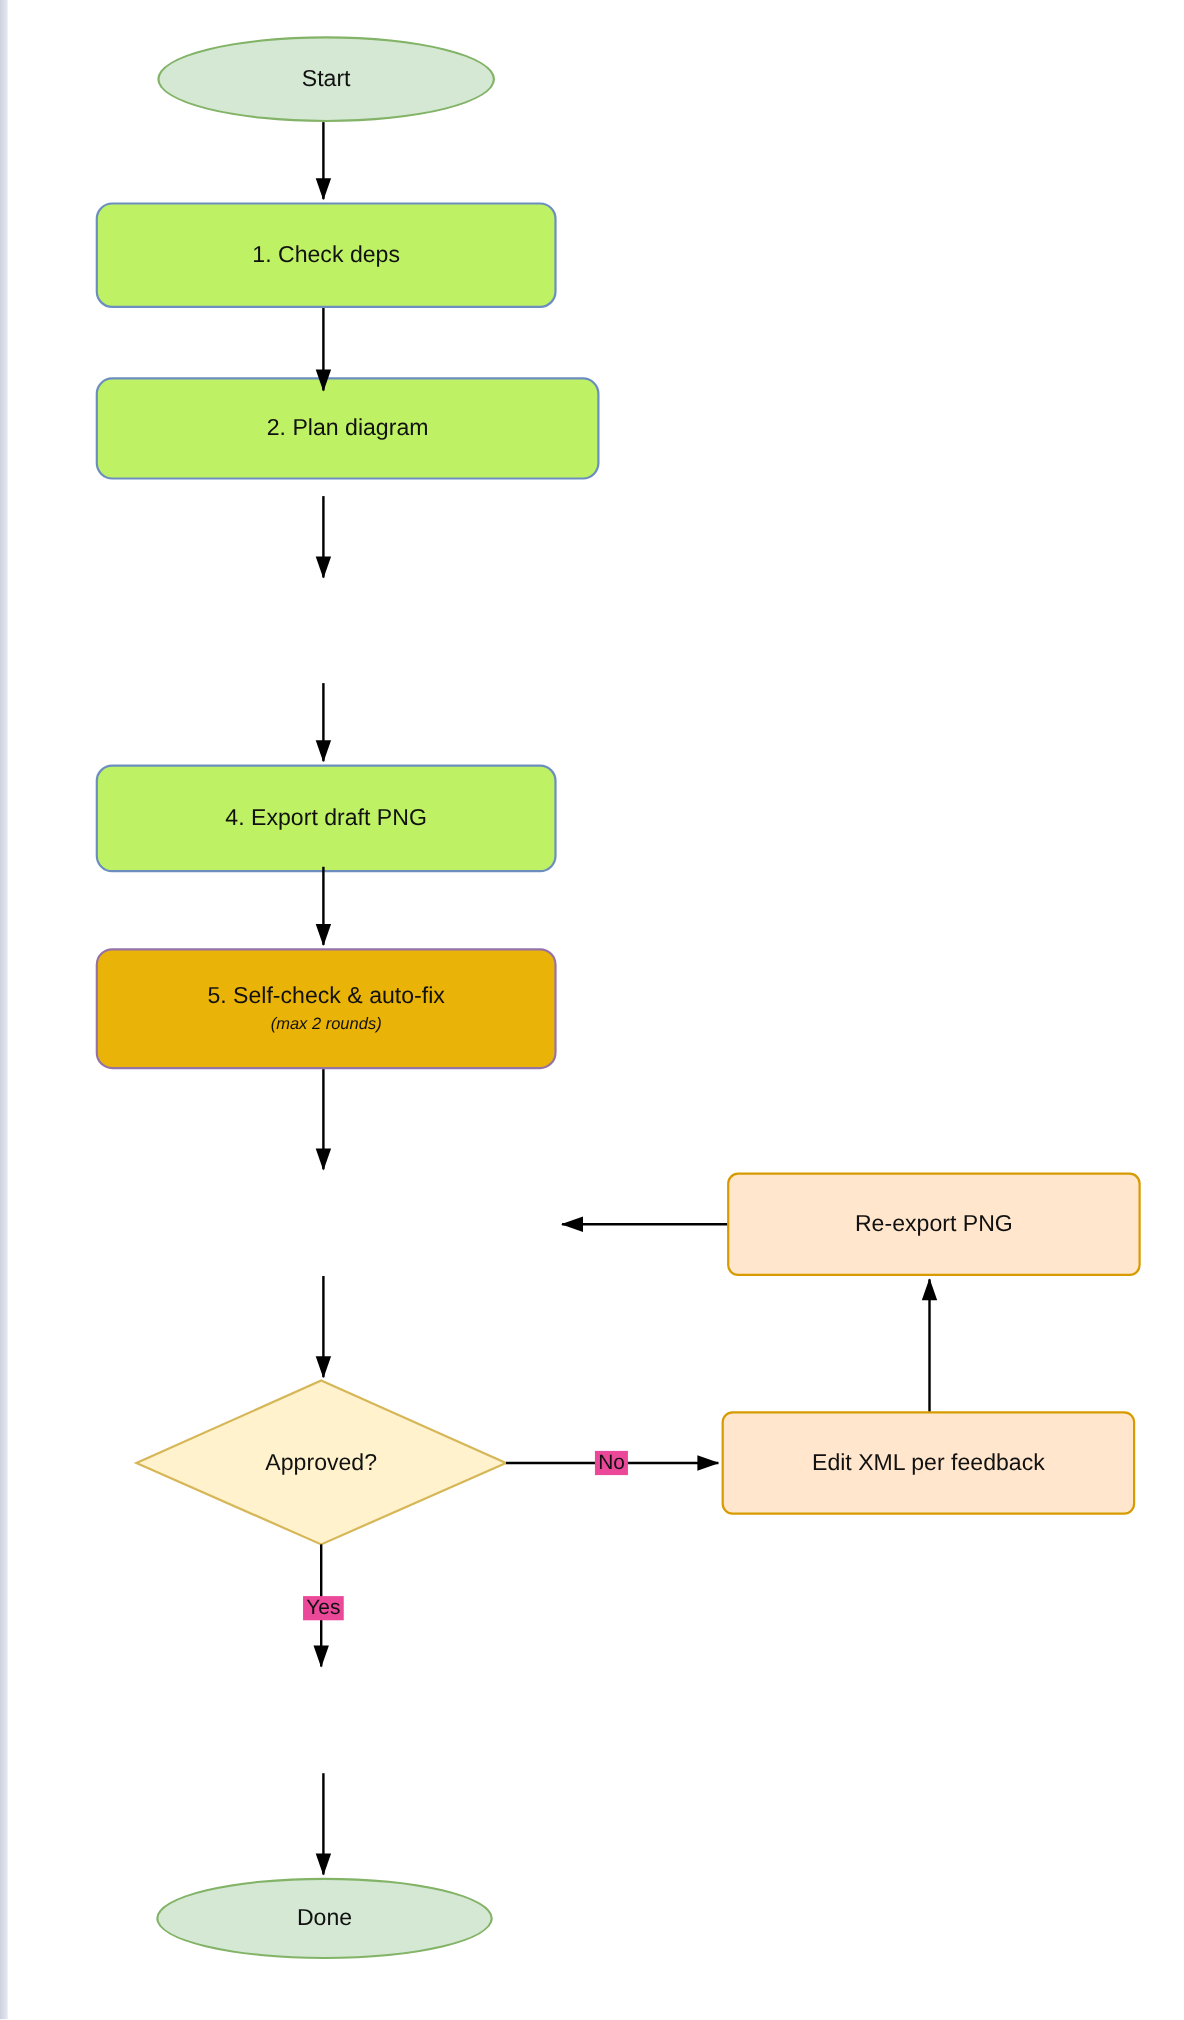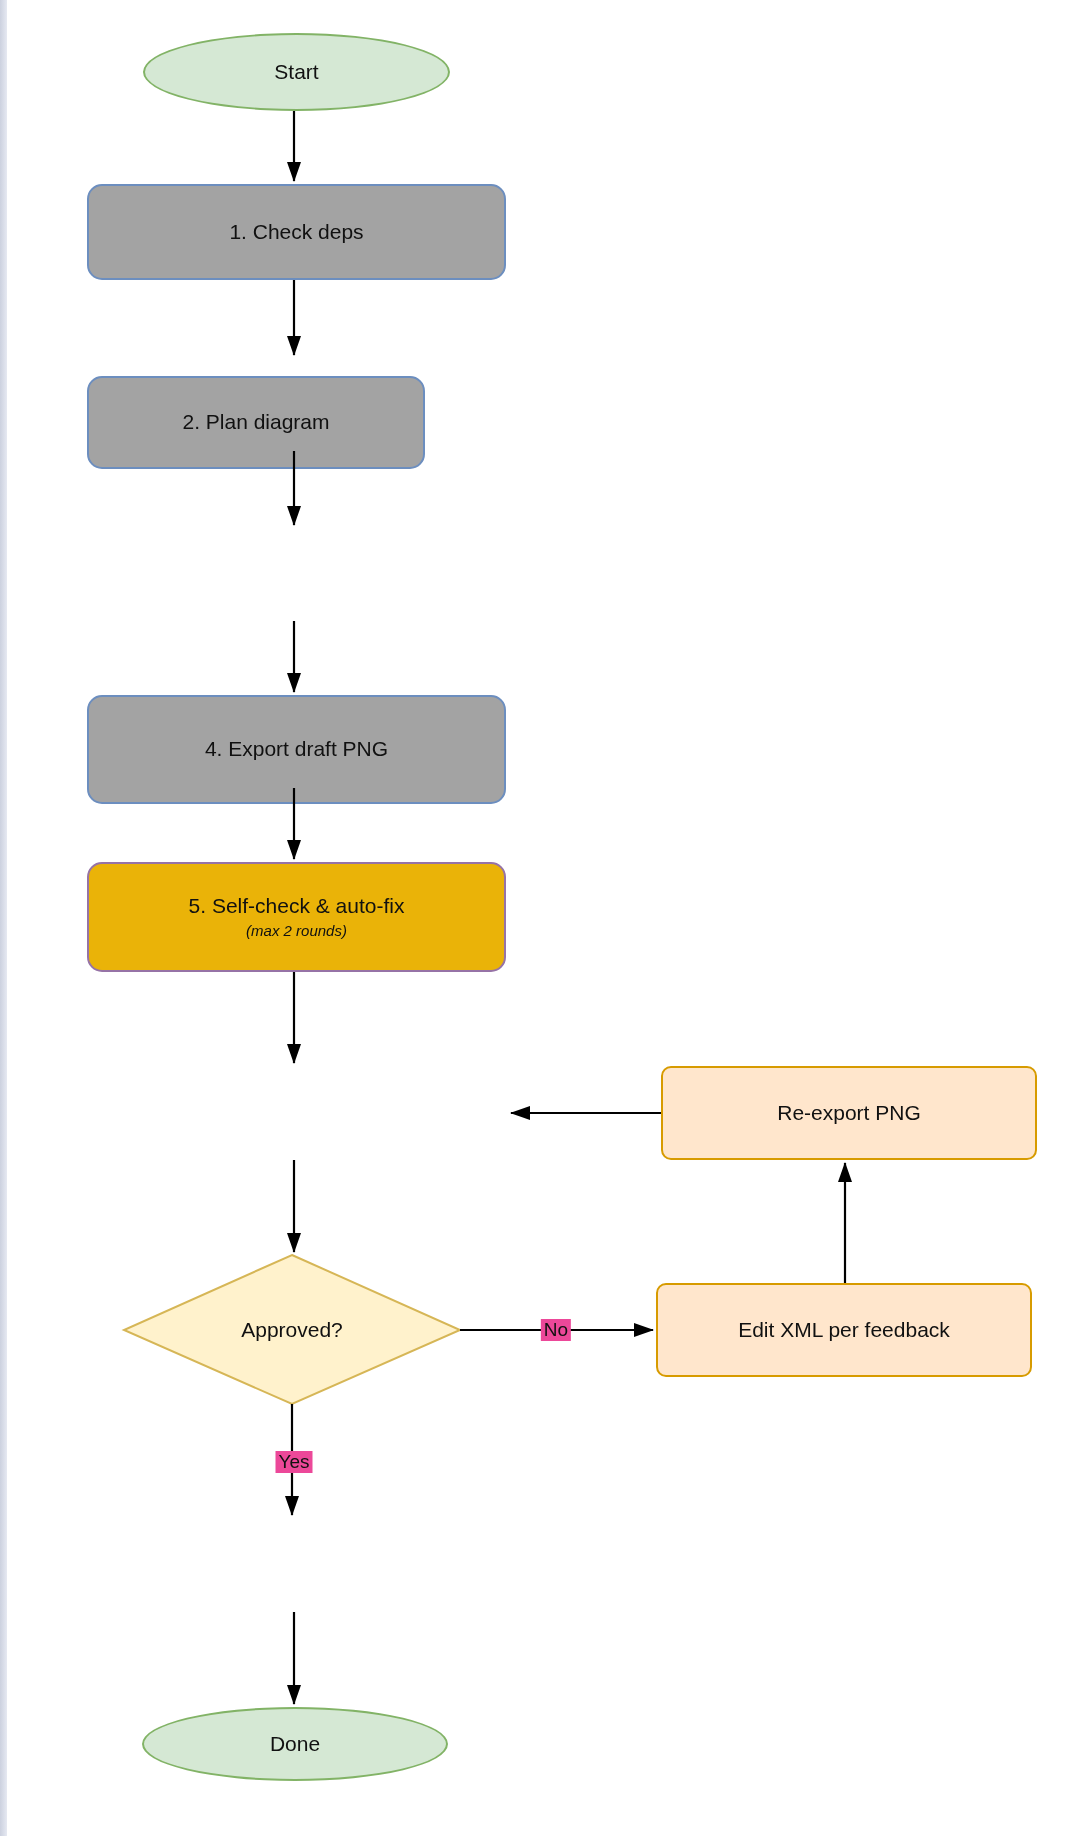--- a/index.html
+++ b/index.html
@@ -9,21 +9,21 @@
   }
   .page-edge{position:absolute;left:0;top:0;width:7px;height:100%;
     background:linear-gradient(to right,#ccd1df,#e6e9f2);}
   .node{
     position:absolute;display:flex;flex-direction:column;align-items:center;
     justify-content:center;text-align:center;font-size:21px;line-height:1.25;
     box-sizing:border-box;z-index:1;
   }
   .rect{border:2px solid;border-radius:15px;}
   .ellipse{border:2px solid;border-radius:50%;}
-  .blue{background:#a3a3a3;border-color:#6c8ebf;}
+  .blue{background:#bef264;border-color:#6c8ebf;}
   .green{background:#d5e8d4;border-color:#82b366;}
   .purple{background:#eab308;border-color:#9673a6;}
   .orange{background:#ffe6cc;border-color:#d79b00;border-radius:10px;}
   .sublabel{font-style:italic;font-size:15px;margin-top:3px;}
   svg.edges{position:absolute;left:0;top:0;z-index:2;pointer-events:none;}
   .edge-label{
     position:absolute;z-index:3;background:#ec4899;font-size:19px;
     padding:0 3px;transform:translate(-50%,-50%);white-space:nowrap;
   }
   .diamond-label{
@@ -39,26 +39,26 @@
   <div class="page-edge"></div>
 
   <div class="node ellipse green" style="left:143px;top:33px;width:307px;height:78px;">
     <span>Start</span>
   </div>
 
   <div class="node rect blue" style="left:87px;top:184px;width:419px;height:96px;">
     <span>1. Check deps</span>
   </div>
 
-  <div class="node rect blue" style="left:87px;top:376px;width:338px;height:93px;">
+  <div class="node rect blue" style="left:87px;top:343px;width:458px;height:93px;">
     <span>2. Plan diagram</span>
   </div>
 
 
-  <div class="node rect blue" style="left:87px;top:695px;width:419px;height:109px;">
+  <div class="node rect blue" style="left:87px;top:695px;width:419px;height:98px;">
     <span>4. Export draft PNG</span>
   </div>
 
   <div class="node rect purple" style="left:87px;top:862px;width:419px;height:110px;">
     <span>5. Self-check &amp; auto-fix</span>
     <span class="sublabel">(max 2 rounds)</span>
   </div>
 
 
   <div class="node rect orange" style="left:661px;top:1066px;width:376px;height:94px;">

